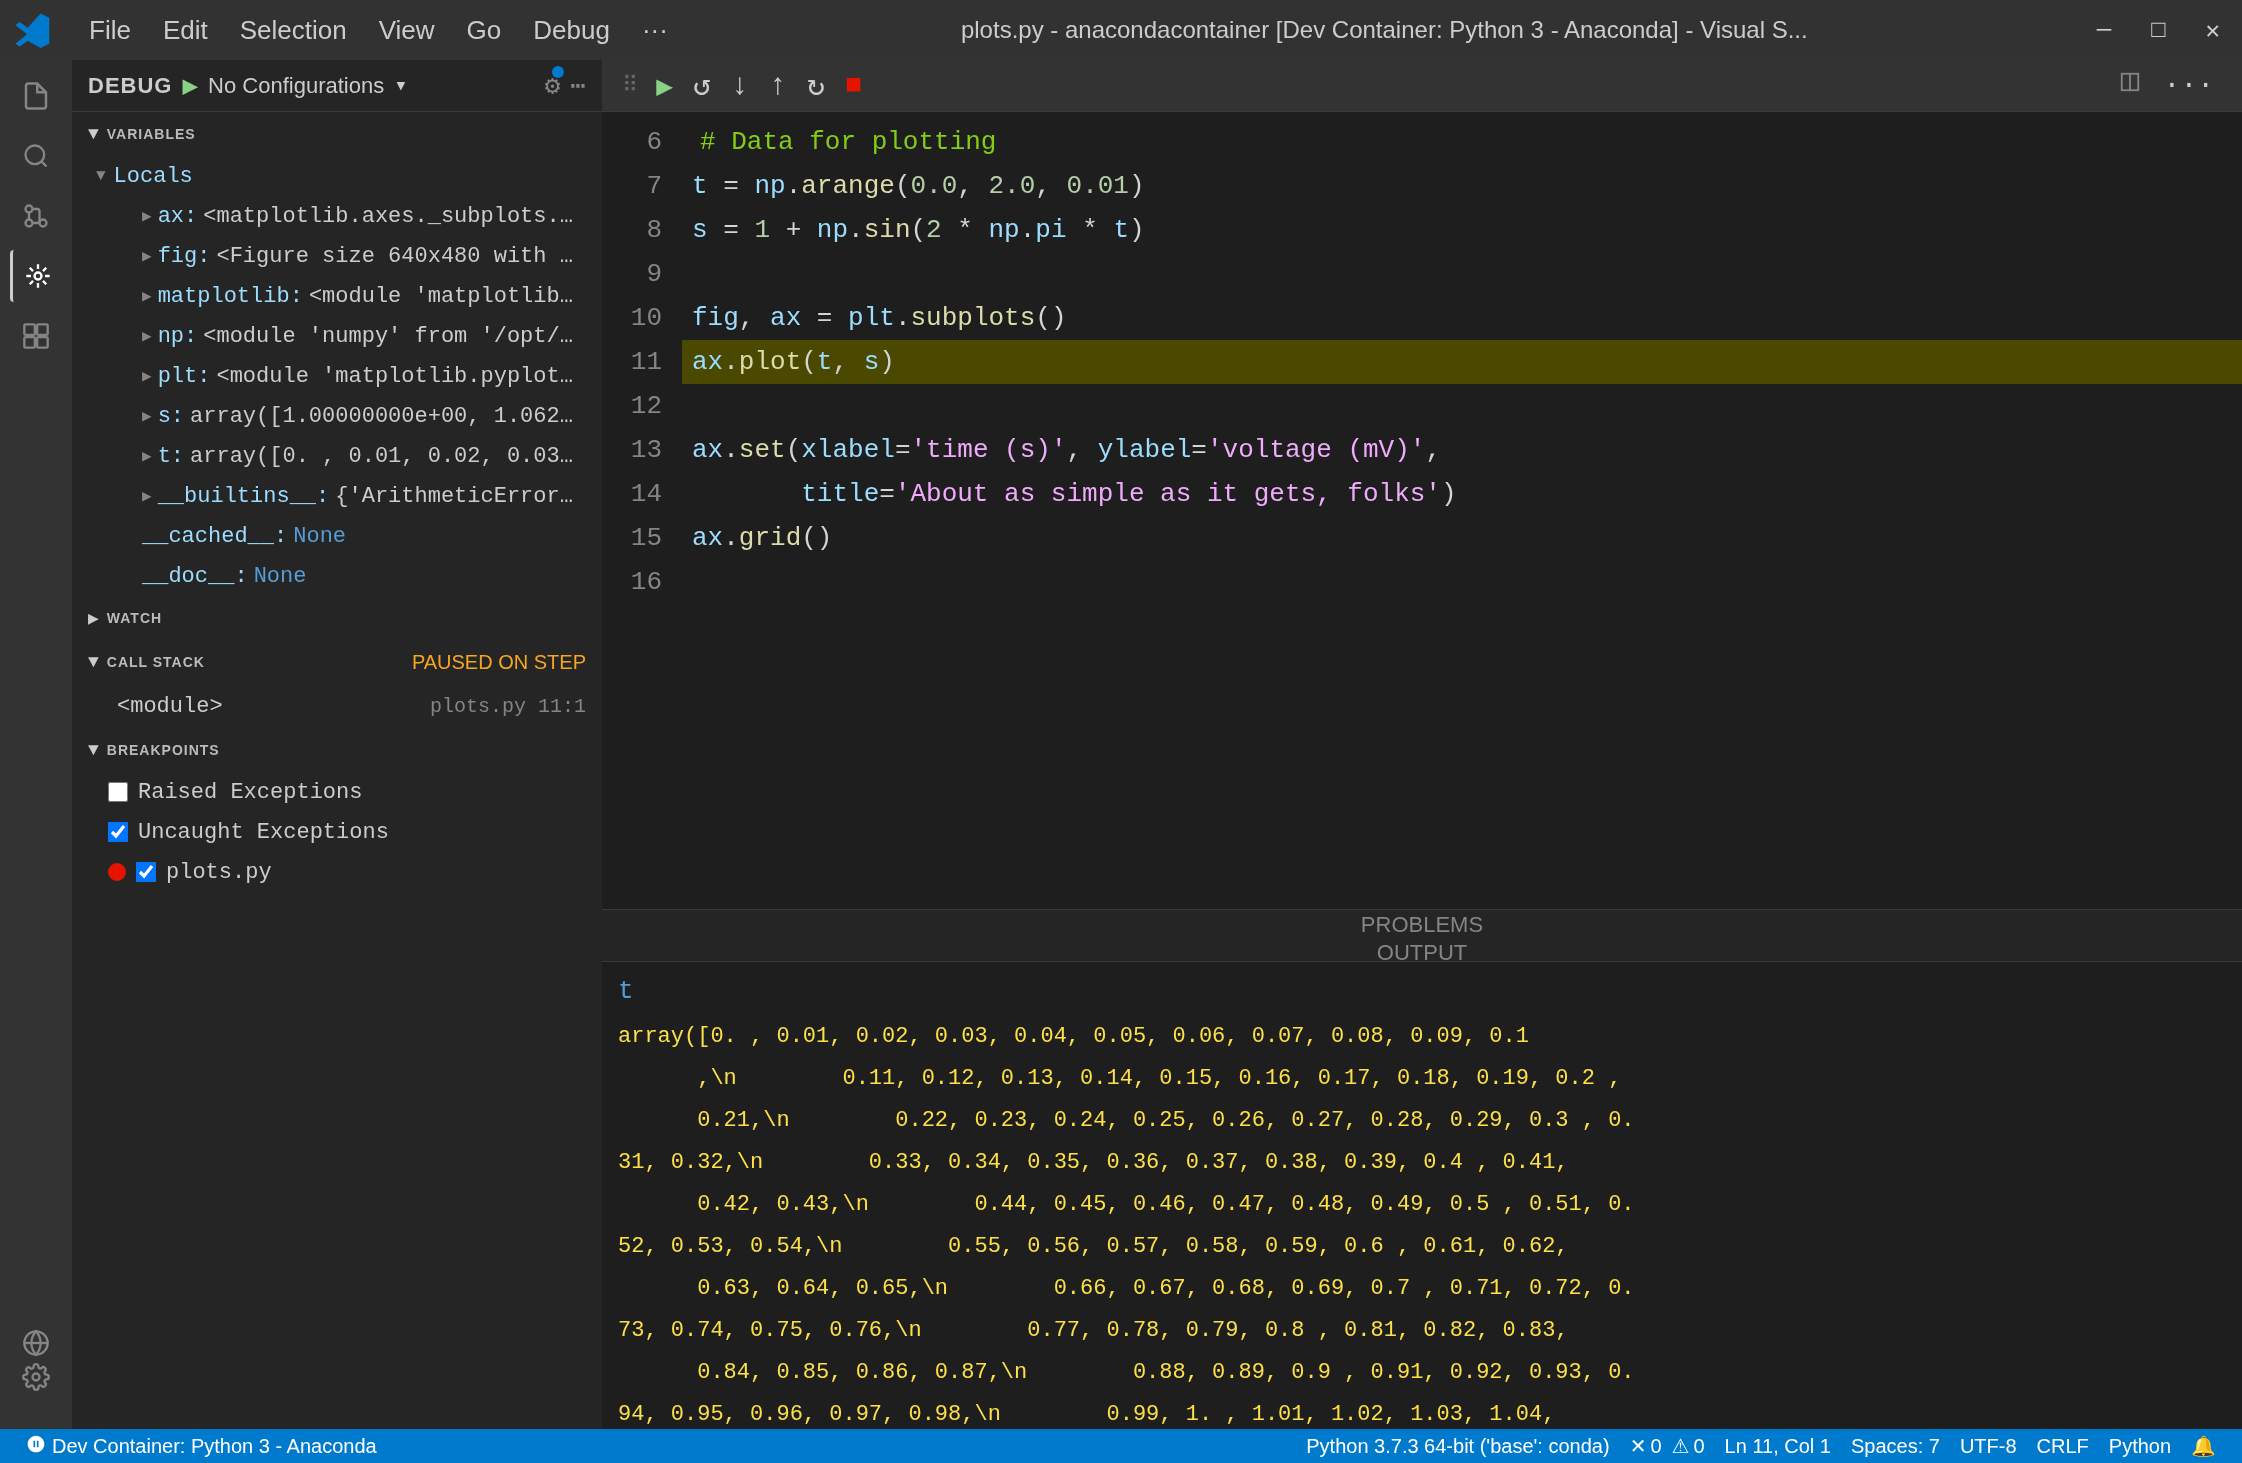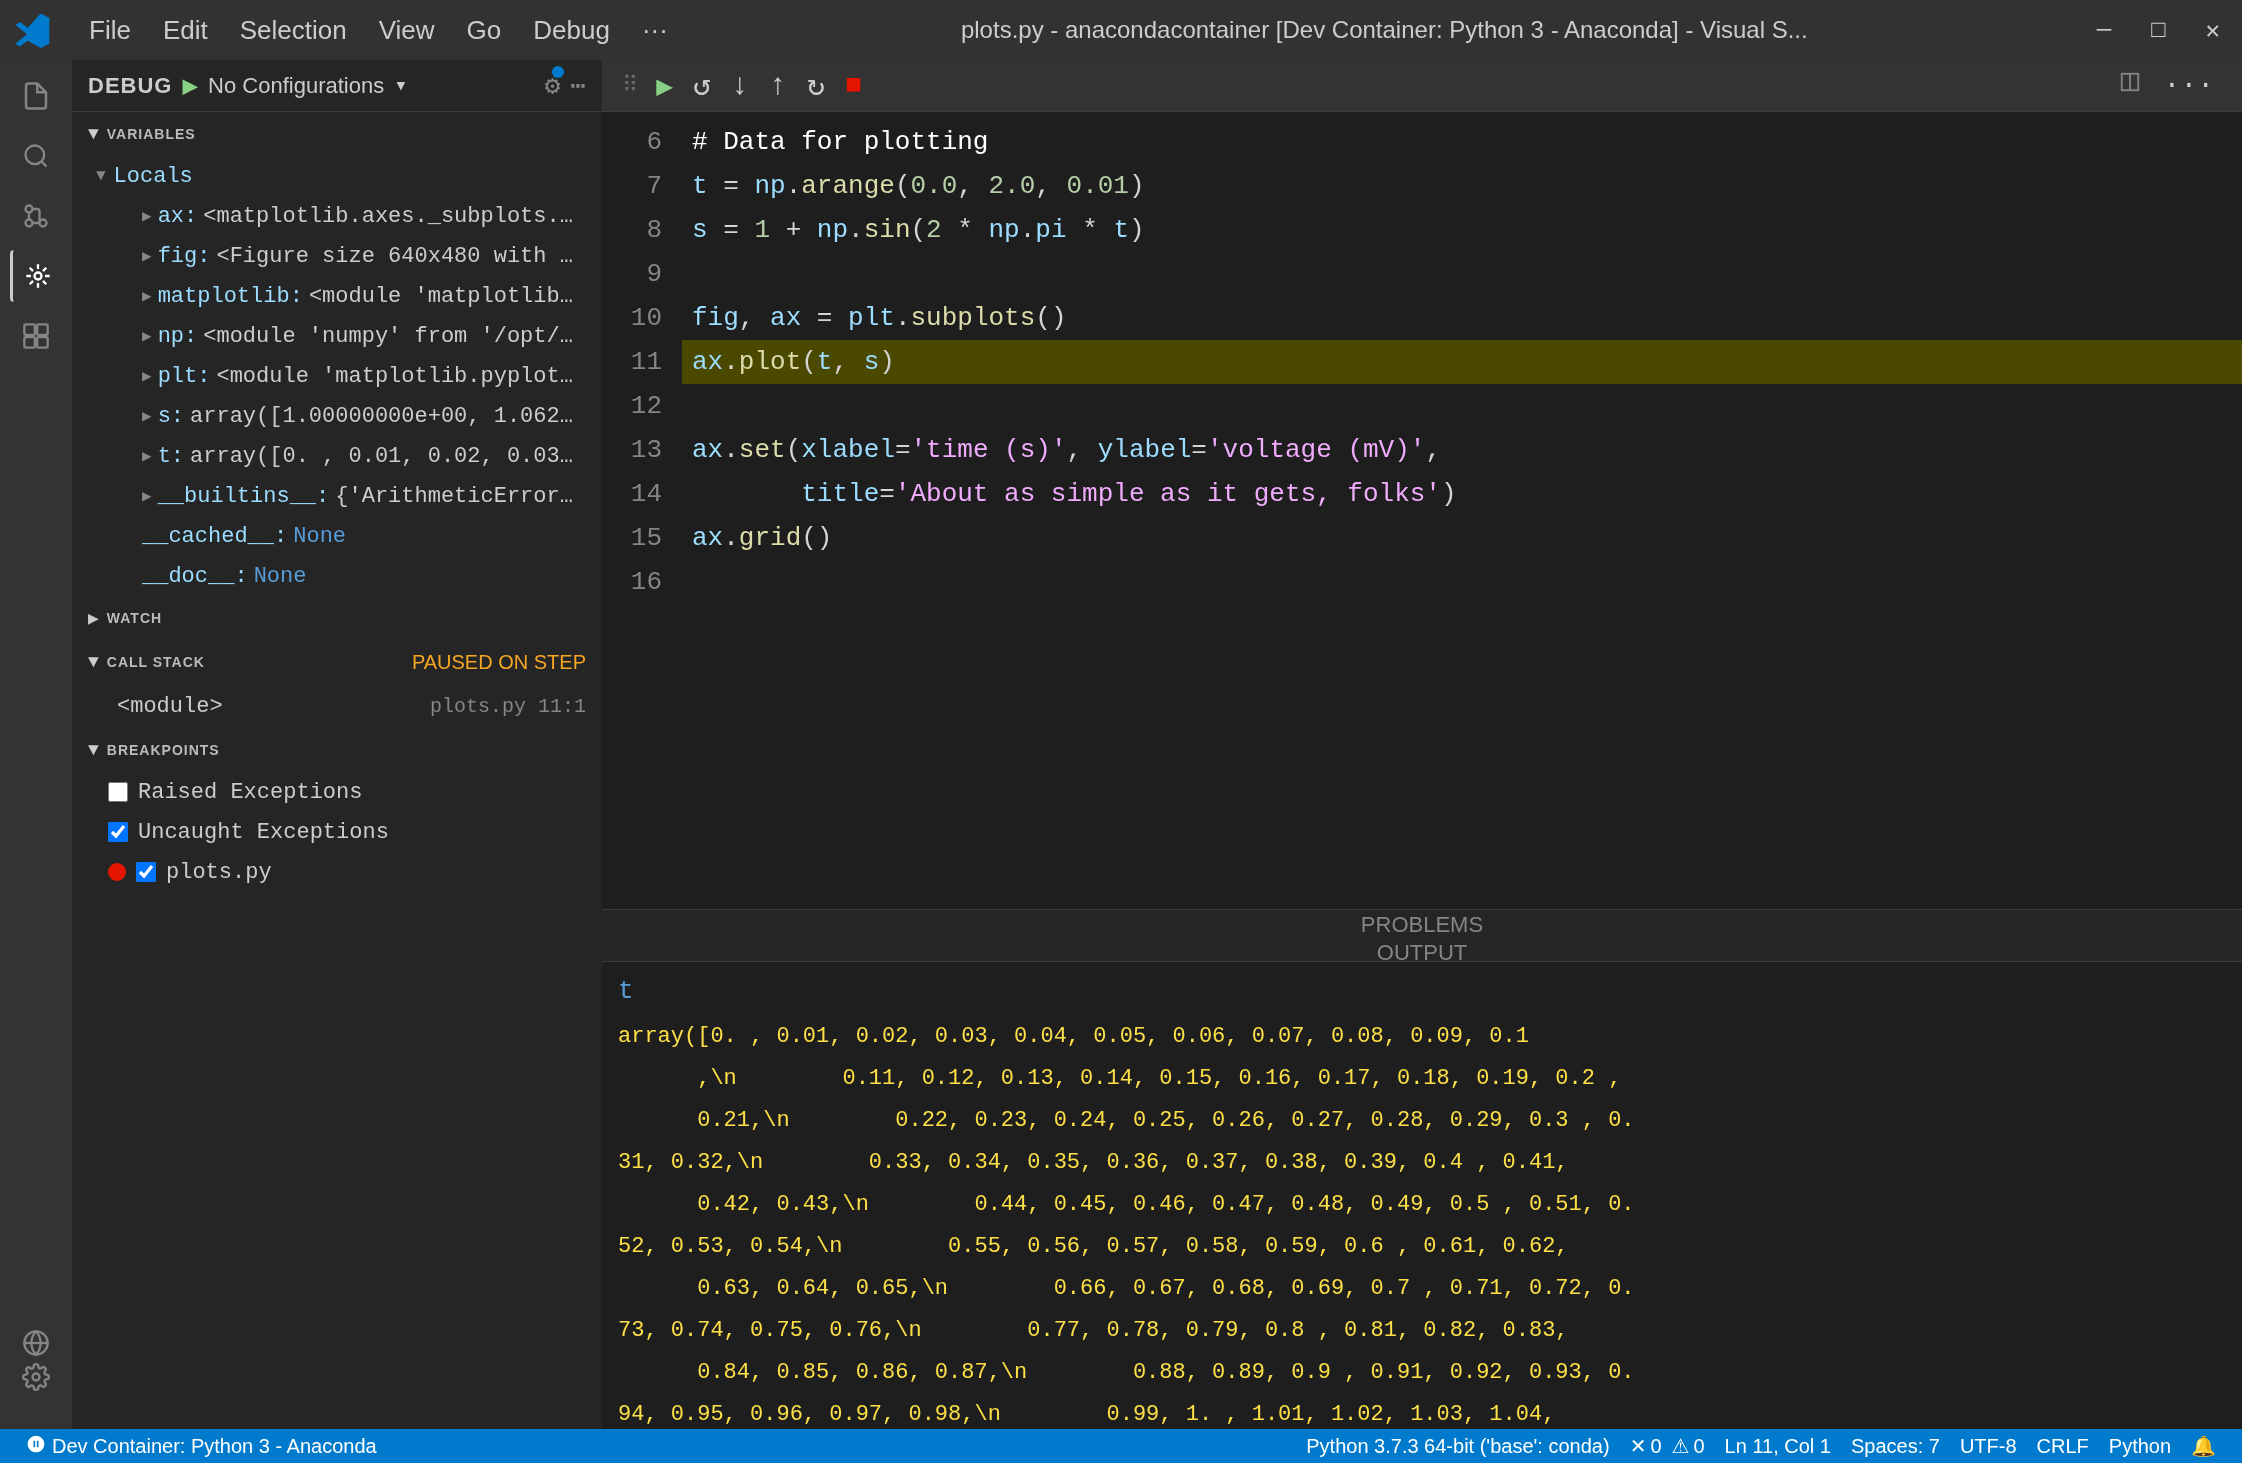--- a/index.html
+++ b/index.html
@@ -349,21 +349,21 @@
       align-items: center;
       padding: 0 10px;
       font-size: 26px;
       line-height: 44px;
       white-space: pre;
       position: relative;
     }
     .code-line.highlighted {
       background: #4b4800;
     }
-    .c-comment { color: #ffffff; }
+    .c-comment { color: #84cc16; margin-left: 8px; }
     .c-var { color: #9cdcfe; }
     .c-num { color: #b5cea8; }
     .c-func { color: #dcdcaa; }
     .c-str { color: #f0abfc; }
     .c-white { color: #d4d4d4; }
 
     
     .bottom-panel {
       height: 520px;
       background: #1e1e1e;

